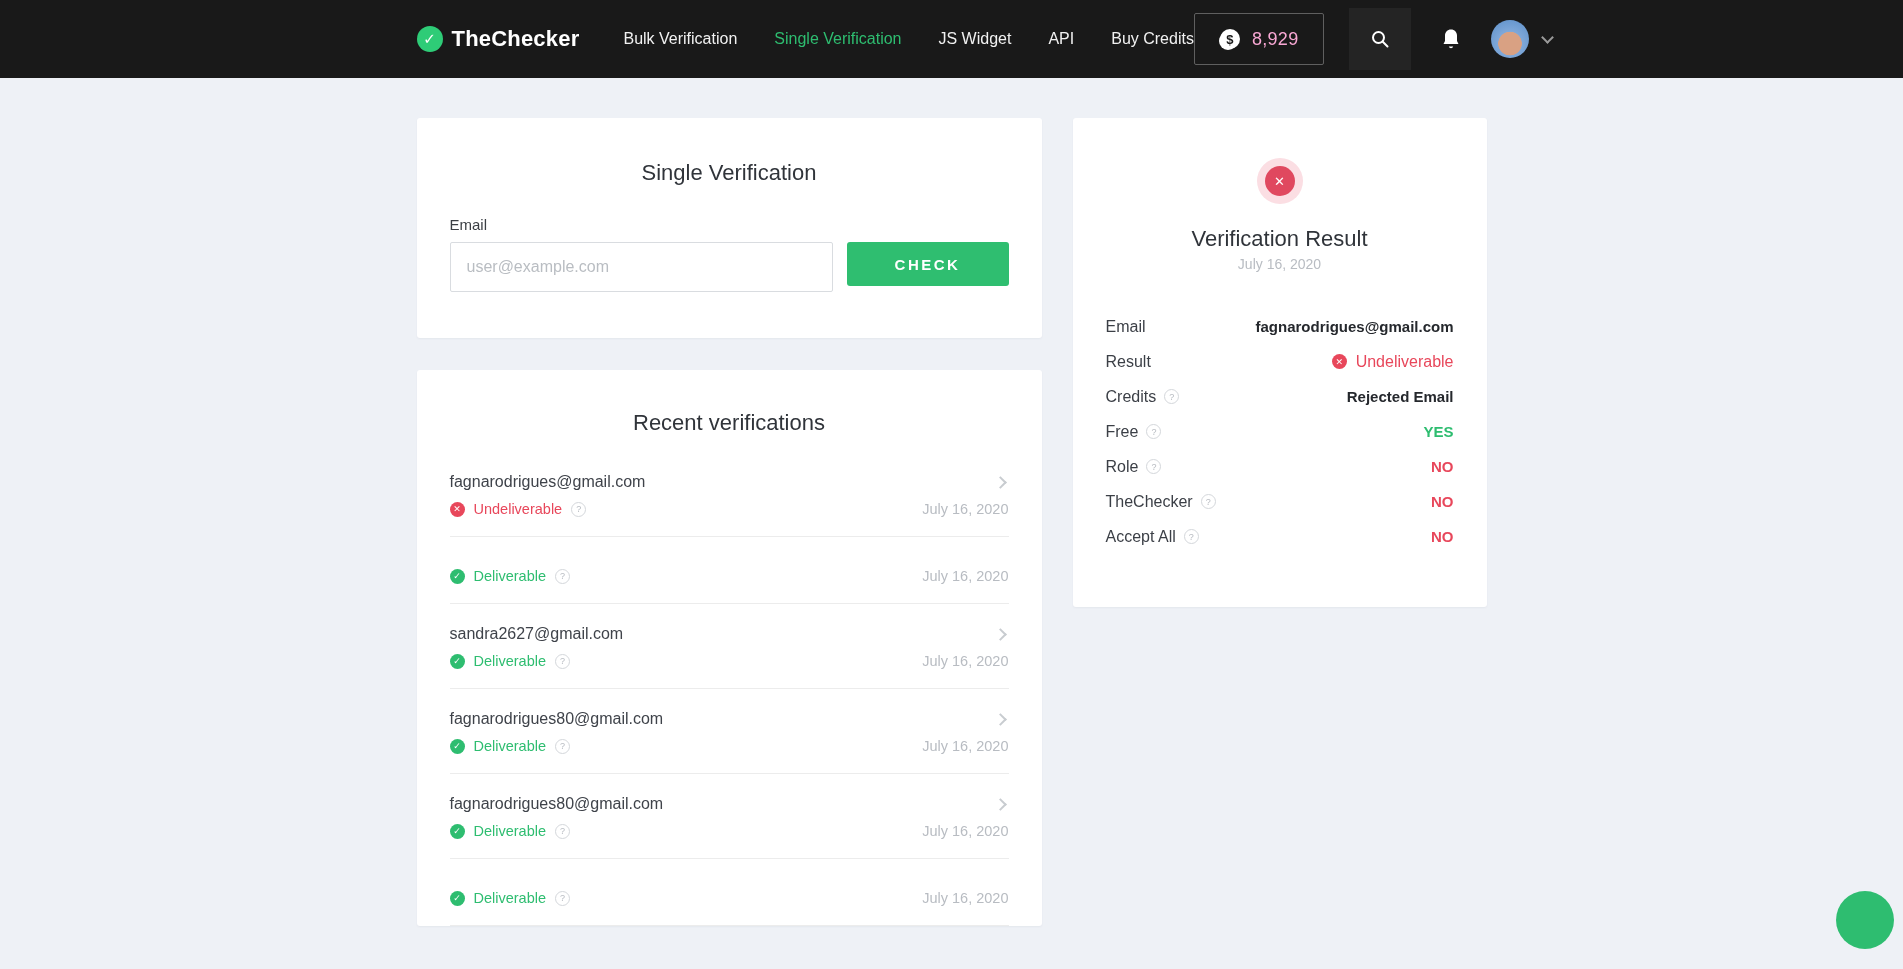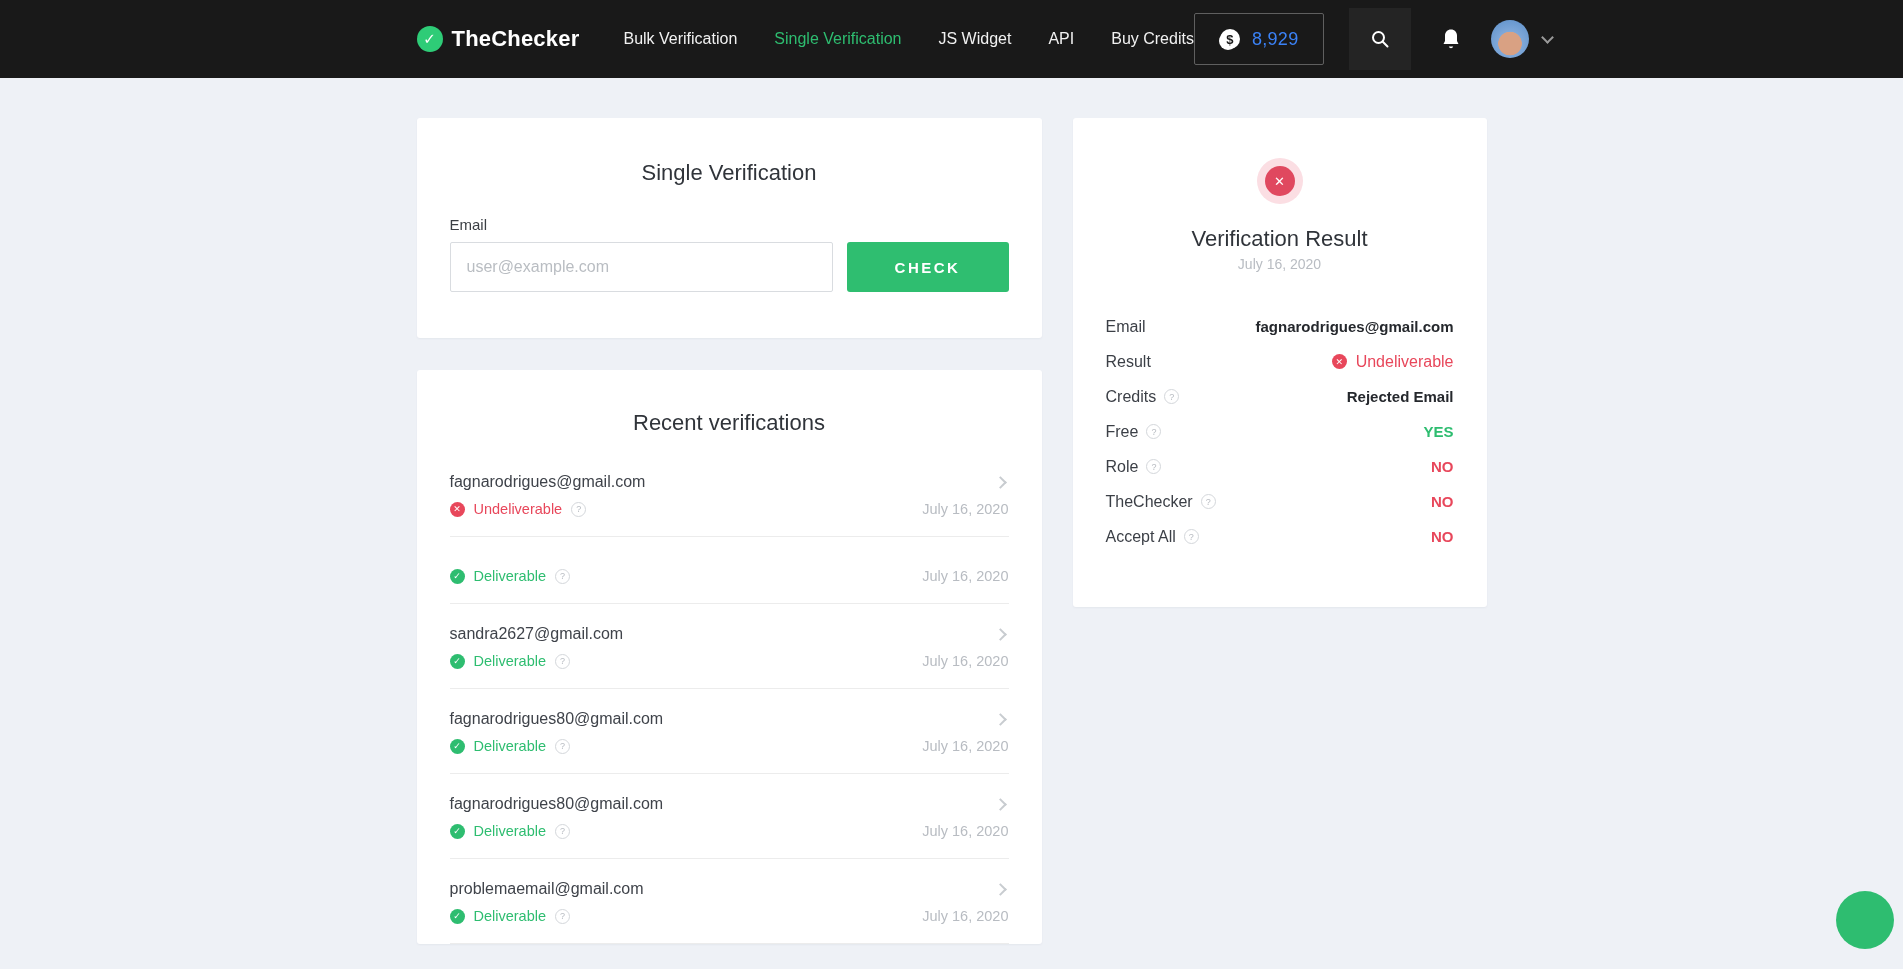--- a/index.html
+++ b/index.html
@@ -18,21 +18,21 @@
   .brand-name { color:#fff; font-size:22px; font-weight:bold; margin-left:9px; letter-spacing:.2px; }
   .nav-links { display:flex; align-items:flex-start; margin-left:44px; }
   .nav-link { color:#f1f1f1; font-size:16px; font-weight:500; margin-right:37px; cursor:pointer; white-space:nowrap; }
   .nav-link.active { color:#2ebd70; }
   .nav-right { margin-left:auto; display:flex; align-items:center; }
   .credits-box { border:1px solid #5f5f5f; border-radius:2px; height:52px; padding:0 25px;
                  display:flex; align-items:center; cursor:pointer; }
   .coin-icon { width:20px; height:20px; background:#fff; border-radius:50%; color:#191919;
                display:flex; align-items:center; justify-content:center; font-size:13px; font-weight:bold;
                box-shadow:-2px 2px 0 -1px #fff; }
-  .credits-amount { color:#3b82f6; font-size:18px; margin-left:12px; letter-spacing:.3px; }
+  .credits-amount { color:#f9a8d4; font-size:18px; margin-left:12px; letter-spacing:.3px; }
   .search-btn { width:62px; height:62px; background:#242424; margin-left:25px; display:flex;
                 align-items:center; justify-content:center; cursor:pointer; }
   .bell-btn { margin-left:30px; cursor:pointer; display:flex; align-items:center; }
   .avatar-wrap { display:flex; align-items:center; margin-left:30px; cursor:pointer; }
   .avatar { width:38px; height:38px; border-radius:50%; overflow:hidden;
             background:radial-gradient(circle at 50% 62%, #d9a183 0 38%, #7fa8d9 40%, #5a8ec9 100%); }
   .chev-down { width:9px; height:9px; border-right:2px solid #9a9a9a; border-bottom:2px solid #9a9a9a;
                transform:rotate(45deg); margin-left:14px; margin-top:-4px; }
   
   .main { width:1070px; margin:40px auto 0; display:flex; align-items:flex-start; }
@@ -41,21 +41,21 @@
   .card { background:#fff; border-radius:3px; box-shadow:0 1px 2px rgba(40,50,70,.05); }
   .card-title { font-size:22px; font-weight:500; color:#30343a; text-align:center; }
   
   .sv-card { padding:42px 33px 46px; }
   .sv-title { margin-bottom:30px; }
   .field-label { font-size:15px; color:#3b3f44; margin-bottom:9px; }
   .form-row { display:flex; }
   .email-input { flex:1; height:50px; border:1px solid #d9dce0; border-radius:2px; padding:12px 16px;
                  font-size:16px; color:#3c4043; font-family:inherit; outline:none; }
   .email-input::placeholder { color:#b9bdc2; }
-  .check-btn { width:162px; height:50px; margin-left:14px; background:#2fbe70; border:none; border-radius:3px;
+  .check-btn { width:162px; height:44px; margin-left:14px; background:#2fbe70; border:none; border-radius:3px;
                color:#fff; font-size:15px; font-weight:bold; letter-spacing:2.5px; cursor:pointer; font-family:inherit;text-align:center; }
   
   .rv-card { margin-top:32px; padding:40px 33px 0; }
   .rv-title { margin-bottom:16px; }
   .rv-row { padding:21px 0 19px; border-bottom:1px solid #ececec; cursor:pointer; }
   .rv-line1 { display:flex; align-items:center; justify-content:space-between; }
   .rv-email { font-size:16px; color:#3f434a; }
   .chev-right { width:9px; height:9px; border-right:2px solid #c8ccd0; border-top:2px solid #c8ccd0;
                 transform:rotate(45deg); margin-right:4px; }
   .rv-line2 { display:flex; align-items:center; justify-content:space-between; margin-top:10px; }
@@ -216,24 +216,20 @@
           <span class="status">
             <span class="status-icon ok">✓</span>
             <span class="status-text ok">Deliverable</span>
             <span class="help-icon">?</span>
           </span>
           <span class="rv-date">July 16, 2020</span>
         </div>
       </div>
 
       <div class="rv-row">
-        <div class="rv-line1">
-          <span class="rv-email">problemaemail@gmail.com</span>
-          <span class="chev-right"></span>
-        </div>
         <div class="rv-line2">
           <span class="status">
             <span class="status-icon ok">✓</span>
             <span class="status-text ok">Deliverable</span>
             <span class="help-icon">?</span>
           </span>
           <span class="rv-date">July 16, 2020</span>
         </div>
       </div>
     </section>

